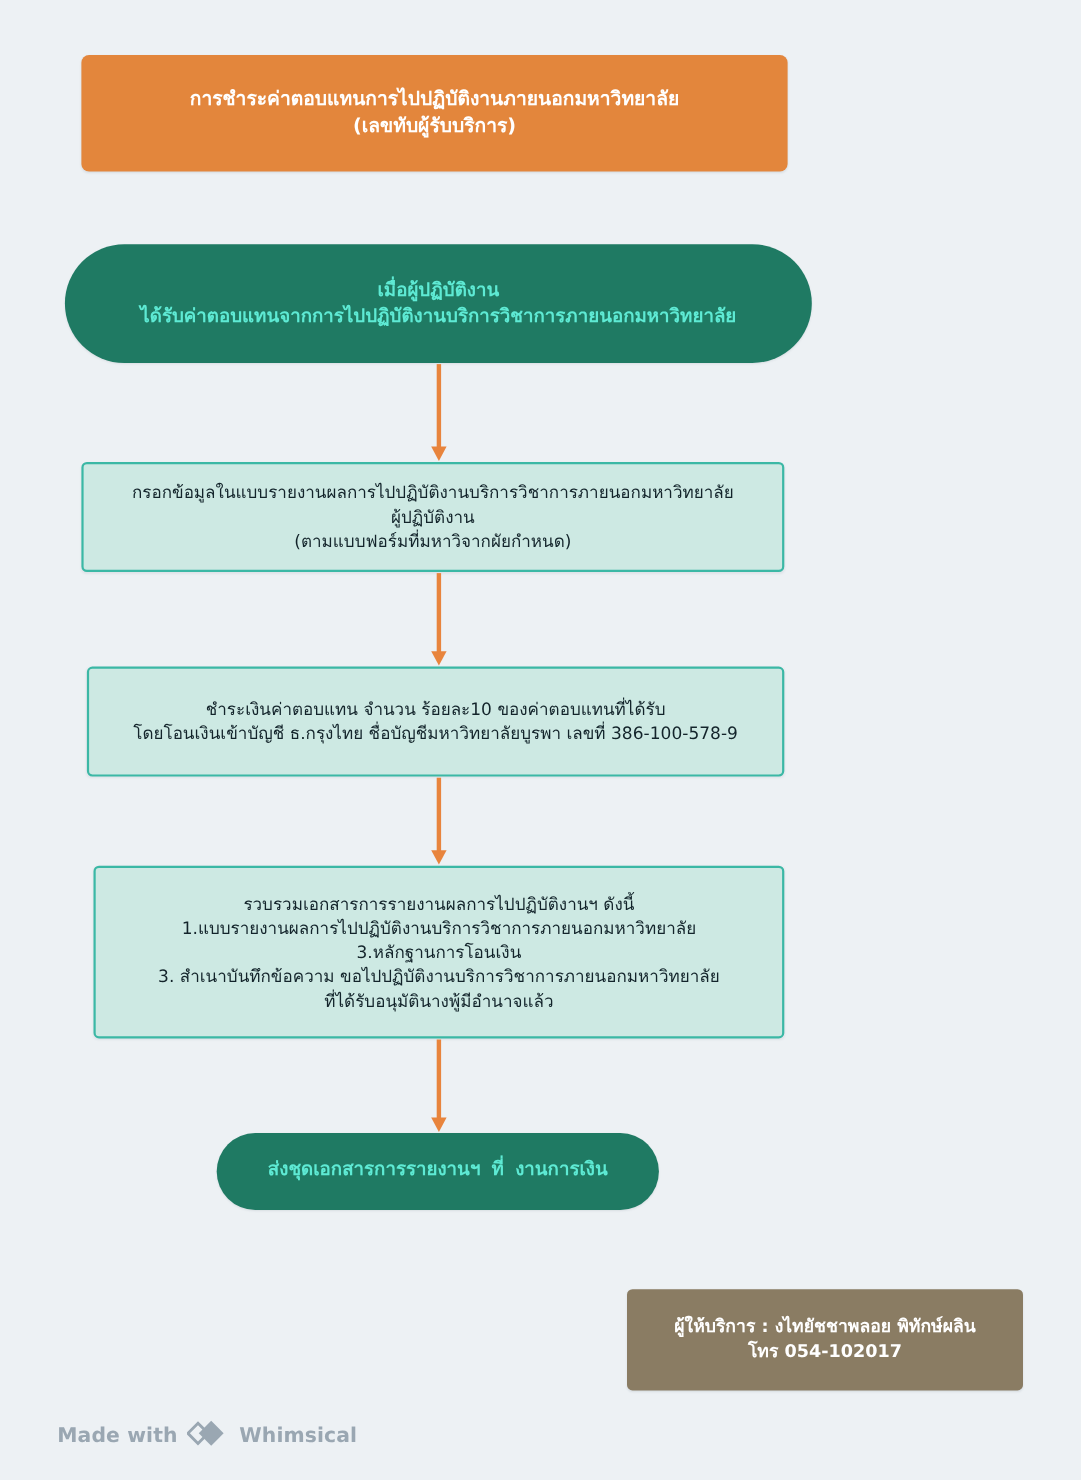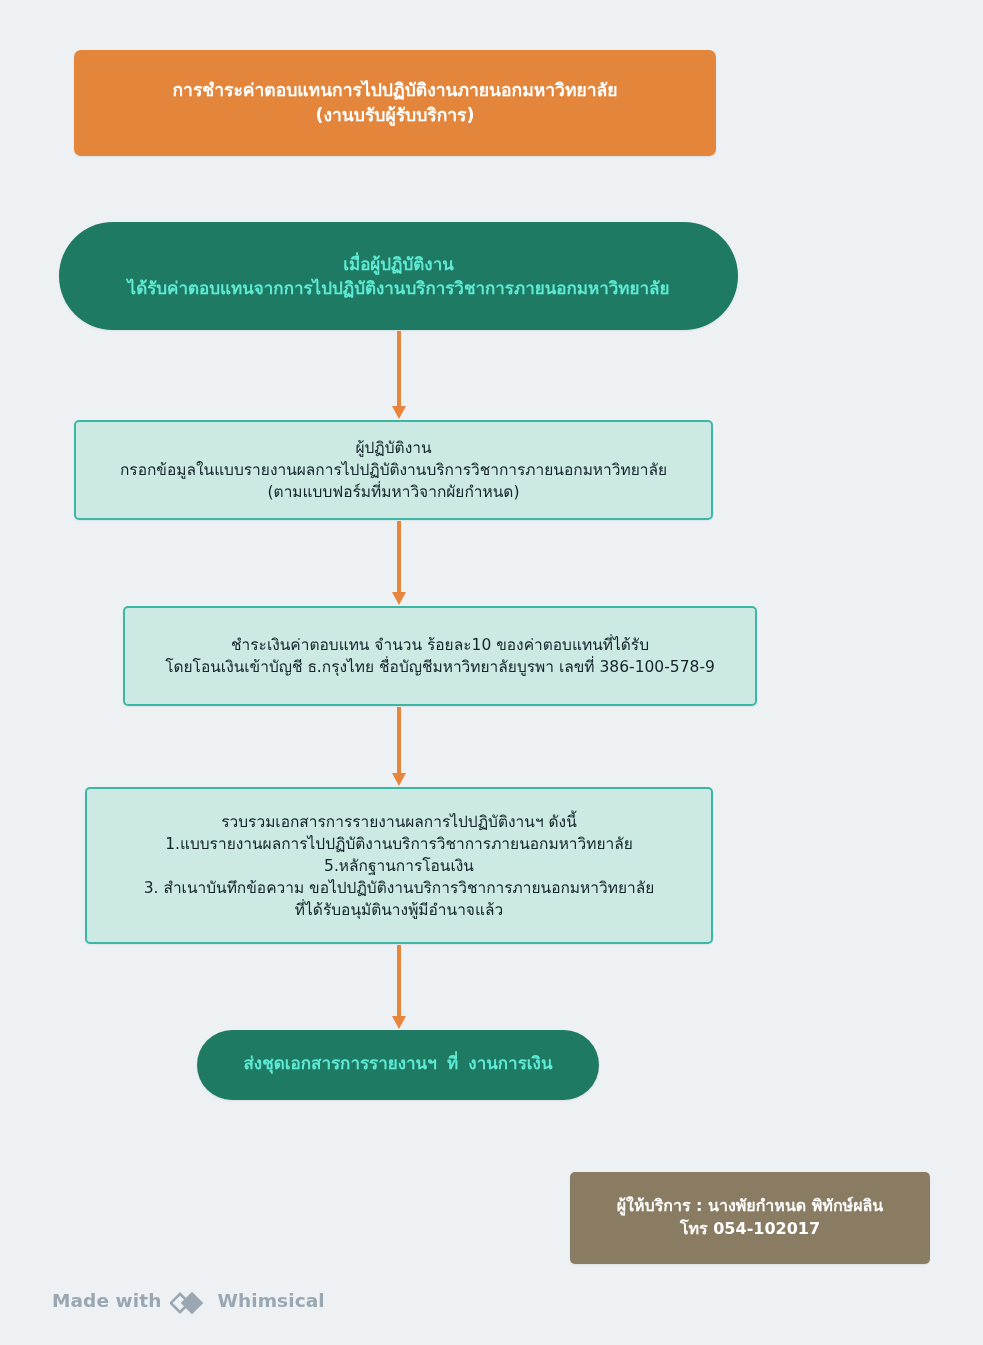--- a/index.html
+++ b/index.html
@@ -85,21 +85,21 @@
     font-size: 15.5px;
     font-weight: normal;
     box-shadow: 0 1px 2px rgba(40,60,80,0.07);
   }
   .proc-1 {
     left: 74px; top: 420px;
     width: 639px; height: 100px;
   }
   .proc-2 {
     left: 79px; top: 606px;
-    width: 634px; height: 100px; margin-left: 44px;
+    width: 634px; height: 100px;
   }
   .proc-3 {
     left: 85px; top: 787px;
     width: 628px; height: 157px;
   }
 
   
   .contact-box {
     left: 570px;
     top: 1172px;
@@ -150,21 +150,21 @@
   .arrow-4 { top: 945px; height: 84px; }
   .arrow-4 .shaft { height: 72px; }
   .arrow-4 .head { top: 71px; }
 
   
   .watermark {
     position: absolute;
     left: 52px;
     top: 1290px;
     display: flex;
-    align-items: flex-start;
+    align-items: flex-end;
     gap: 9px;
     color: #9aa7b2;
     font-size: 18.5px;
     font-weight: bold;
     letter-spacing: 0.1px;
   }
   .watermark .logo {
     display: inline-block;
     width: 38px;
     height: 26px;
@@ -172,40 +172,40 @@
   }
 </style>
 </head>
 <body>
 
 <div id="canvas">
 
   <div class="node title-banner">
     <div class="lines">
       <div>การชำระค่าตอบแทนการไปปฏิบัติงานภายนอกมหาวิทยาลัย</div>
-      <div>(งานบรับผู้รับบริการ)</div>
+      <div>(เลขทับผู้รับบริการ)</div>
     </div>
   </div>
 
   <div class="node pill pill-start">
     <div class="lines">
       <div>เมื่อผู้ปฏิบัติงาน</div>
       <div>ได้รับค่าตอบแทนจากการไปปฏิบัติงานบริการวิชาการภายนอกมหาวิทยาลัย</div>
     </div>
   </div>
 
   <div class="arrow arrow-1">
     <div class="shaft"></div>
     <div class="head"></div>
   </div>
 
   <div class="node proc proc-1">
     <div class="lines">
+      <div>กรอกข้อมูลในแบบรายงานผลการไปปฏิบัติงานบริการวิชาการภายนอกมหาวิทยาลัย</div>
       <div>ผู้ปฏิบัติงาน</div>
-      <div>กรอกข้อมูลในแบบรายงานผลการไปปฏิบัติงานบริการวิชาการภายนอกมหาวิทยาลัย</div>
       <div>(ตามแบบฟอร์มที่มหาวิจากผัยกำหนด)</div>
     </div>
   </div>
 
   <div class="arrow arrow-2">
     <div class="shaft"></div>
     <div class="head"></div>
   </div>
 
   <div class="node proc proc-2">
@@ -217,40 +217,40 @@
 
   <div class="arrow arrow-3">
     <div class="shaft"></div>
     <div class="head"></div>
   </div>
 
   <div class="node proc proc-3">
     <div class="lines">
       <div>รวบรวมเอกสารการรายงานผลการไปปฏิบัติงานฯ ดังนี้</div>
       <div>1.แบบรายงานผลการไปปฏิบัติงานบริการวิชาการภายนอกมหาวิทยาลัย</div>
-      <div>5.หลักฐานการโอนเงิน</div>
+      <div>3.หลักฐานการโอนเงิน</div>
       <div>3.  สำเนาบันทึกข้อความ ขอไปปฏิบัติงานบริการวิชาการภายนอกมหาวิทยาลัย</div>
       <div>ที่ได้รับอนุมัตินางพู้มีอำนาจแล้ว</div>
     </div>
   </div>
 
   <div class="arrow arrow-4">
     <div class="shaft"></div>
     <div class="head"></div>
   </div>
 
   <div class="node pill pill-end">
     <div class="lines">
       <div>ส่งชุดเอกสารการรายงานฯ ที่ งานการเงิน</div>
     </div>
   </div>
 
   <div class="node contact-box">
     <div class="lines">
-      <div>ผู้ให้บริการ : นางพัยกำหนด  พิทักษ์ผลิน</div>
+      <div>ผู้ให้บริการ : งไทยัชชาพลอย  พิทักษ์ผลิน</div>
       <div>โทร 054-102017</div>
     </div>
   </div>
 
   <div class="watermark">
     <span>Made with</span>
     <span class="logo">
       <svg width="38" height="26" viewBox="0 0 38 26" xmlns="http://www.w3.org/2000/svg">
         <rect x="3.5" y="6.5" width="13" height="13" transform="rotate(45 10 13)" fill="none" stroke="#9aa7b2" stroke-width="2.6"></rect>
         <rect x="14" y="5" width="16" height="16" transform="rotate(45 22 13)" fill="#9aa7b2"></rect>

